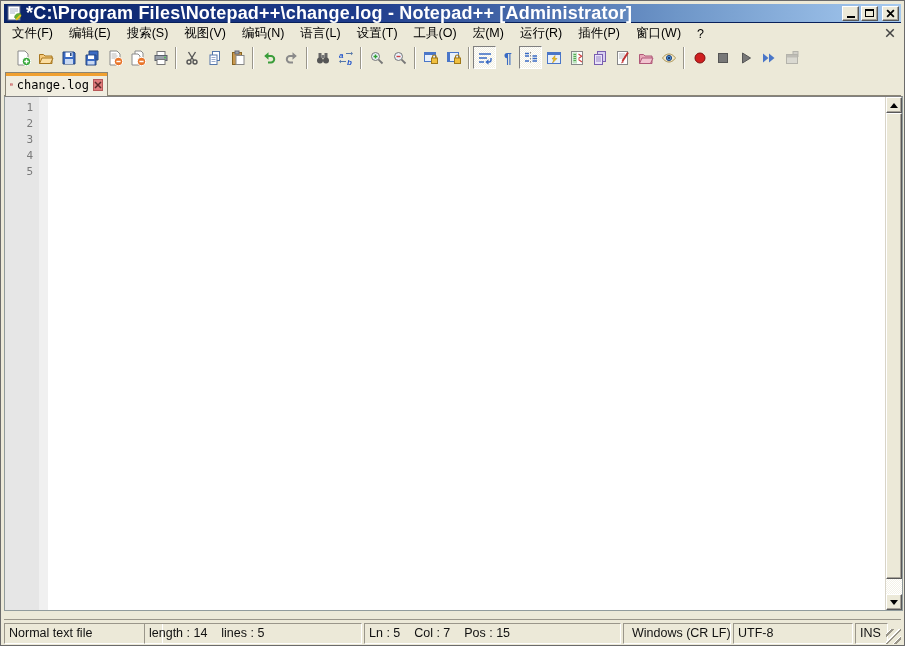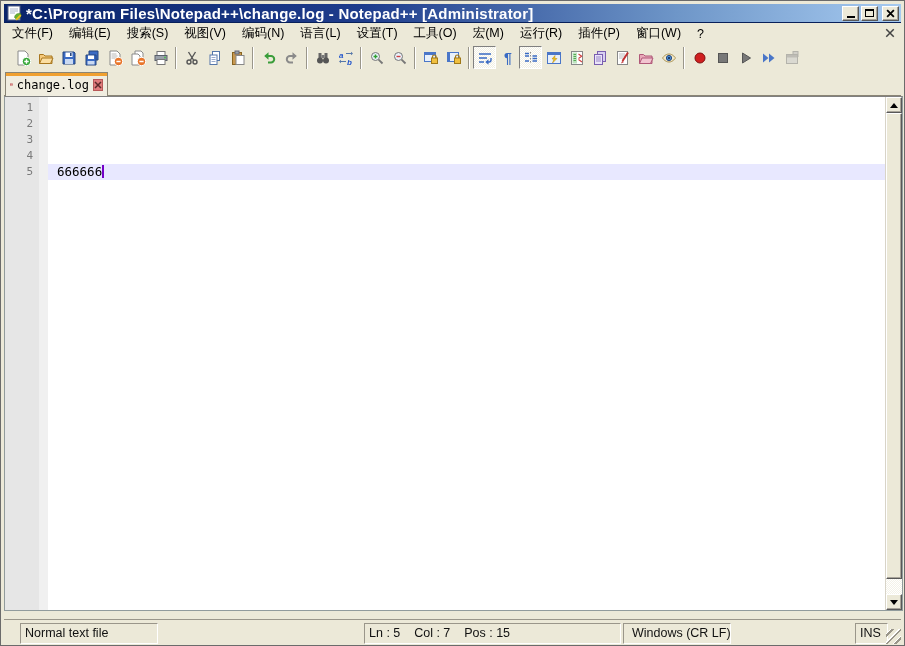--- a/index.html
+++ b/index.html
@@ -5,21 +5,21 @@
   * { margin:0; padding:0; box-sizing:border-box; }
   html,body { width:905px; height:646px; }
   body { font-family:"Liberation Sans", sans-serif; background:#ECE9D8; }
   .window { position:absolute; inset:0; width:905px; height:646px; background:#ECE9D8; border:1px solid #6b6b6b; overflow:hidden; }
 
   
   .titlebar { position:absolute; left:3px; top:3px; right:3px; height:19px;
     background:linear-gradient(to right,#0A246A 0%,#1E3C8C 40%,#6E96C8 75%,#A6CAF0 100%);
     display:flex; align-items:center; padding:0 2px; border-bottom:1px solid #08205a; }
   .titlebar .app-icon { width:16px; height:16px; margin:0 3px 0 1px; flex:0 0 auto; }
-  .titlebar .title-text { color:#fff; font-weight:bold; font-size:15px; white-space:nowrap; overflow:hidden; letter-spacing:.2px; }
+  .titlebar .title-text { color:#fff; font-weight:bold; font-size:18px; white-space:nowrap; overflow:hidden; letter-spacing:.2px; }
   .win-buttons { margin-left:auto; display:flex; gap:2px; }
   .win-btn { width:17px; height:15px; background:#ECE9D8; border:1px solid;
     border-color:#fff #585858 #585858 #fff; box-shadow:inset -1px -1px 0 #a8a49a;
     display:flex; align-items:center; justify-content:center; }
   .win-btn.close { margin-left:2px; }
   .glyph-min { width:8px; height:2px; background:#000; margin-top:7px; }
   .glyph-max { width:9px; height:8px; border:1px solid #000; border-top-width:2px; }
 
   
   .menubar { position:absolute; left:3px; top:23px; right:3px; height:19px; display:flex; align-items:center; font-size:12.5px; color:#000; }
@@ -376,34 +376,35 @@
       <div class="ln">3</div>
       <div class="ln">4</div>
       <div class="ln">5</div>
     </div>
     <div class="fold-margin"></div>
     <div class="text-area">
       <div class="row"><span></span></div>
       <div class="row"><span></span></div>
       <div class="row"><span></span></div>
       <div class="row"><span></span></div>
-      <div class="row" style="background:#E8E8FF;"><span>666666</span><span class="caret" style="background:#7400C8;"></span></div>
     </div>
     <div class="vscroll">
       <div class="sb-btn sb-up">
           <div class="tri-up"></div>
         </div>
       <div class="sb-thumb"></div>
       <div class="sb-btn sb-down">
           <div class="tri-down"></div>
         </div>
     </div>
   </div>
 
   <div class="statusbar">
-    <div class="sb-panel" style="left:16px; width:138px;">Normal text file</div>
+    <div class="sb-panel" style="left:0; width:159px;">Normal text file</div>
+    <div class="sb-panel" style="left:140px; width:218px;">length : 14    lines : 5</div>
     <div class="sb-panel" style="left:360px; width:257px;">Ln : 5    Col : 7    Pos : 15</div>
     <div class="sb-panel" style="left:619px; width:108px;padding-left:8px;">Windows (CR LF)</div>
+    <div class="sb-panel" style="left:729px; width:120px;">UTF-8</div>
     <div class="sb-panel" style="left:851px; width:33px;">INS</div>
     <div class="grip"></div>
   </div>
 
 </div>
 
 </body></html>

